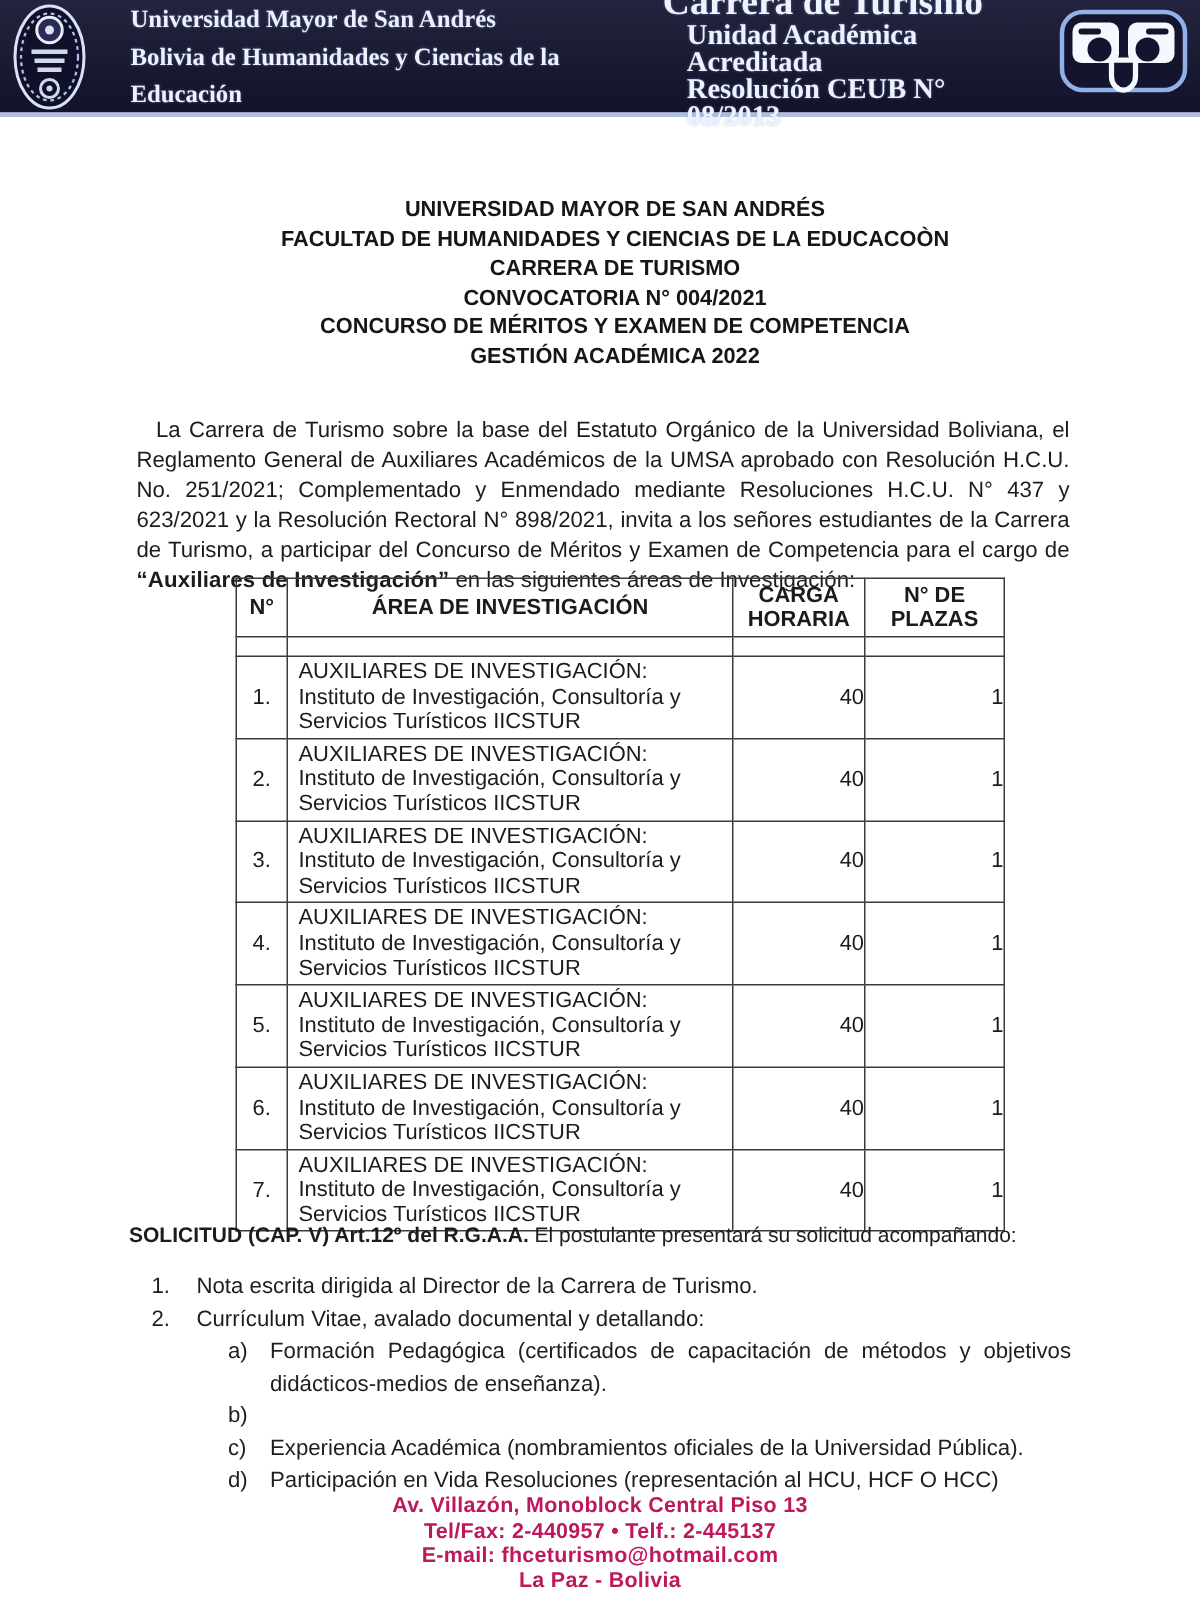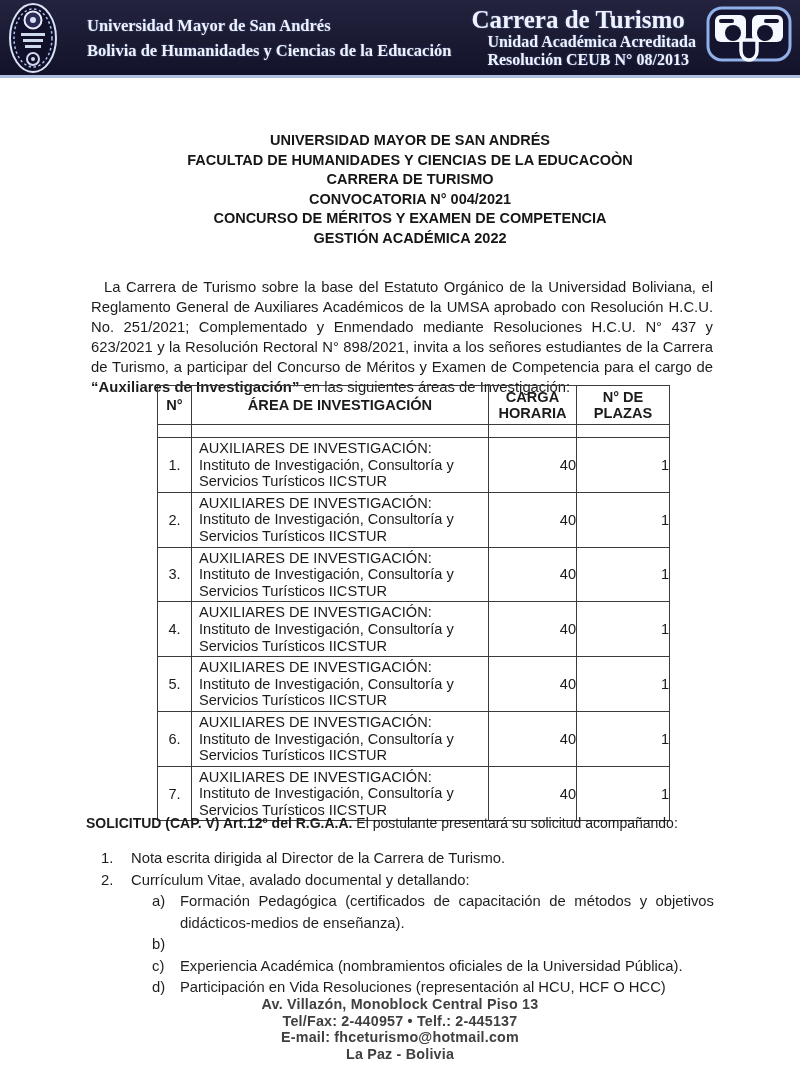--- a/index.html
+++ b/index.html
@@ -31,21 +31,21 @@
   .banner-right {
     margin-left:auto; display:flex; align-items:center;
   }
   .banner-right-text {
     font-family:"Liberation Serif", serif;
     font-weight:bold; color:#eef2fc;
     text-align:left; line-height:1;
     text-shadow:0 0 2px rgba(120,150,220,.55);
   }
   .banner-title { font-size:25px; line-height:27px; }
-  .banner-sub   { font-size:16px; line-height:18px;padding-left:16px; }
+  .banner-sub   { font-size:19px; line-height:18px;padding-left:16px; }
   .masks-logo { margin:0 8px 0 10px; flex:0 0 auto; }
 
   
   .title-block {
     position:absolute; top:131px; left:90px; width:640px;
     text-align:center; font-weight:bold;
     font-size:14.5px; line-height:19.5px; color:#161616;
   }
 
   
@@ -266,18 +266,18 @@
   <div class="sub-item">
     <span class="marker">c)</span>
     <span class="txt">Experiencia Académica (nombramientos oficiales de la Universidad Pública).</span>
   </div>
   <div class="sub-item">
     <span class="marker">d)</span>
     <span class="txt">Participación en Vida Resoluciones (representación al HCU, HCF O HCC)</span>
   </div>
 </div>
 
-<div class="footer" style="color:#404040;">
+<div class="footer" style="color:#be185d;">
   <div>Av. Villazón, Monoblock Central Piso 13</div>
   <div>Tel/Fax: 2-440957 • Telf.: 2-445137</div>
   <div>E-mail: fhceturismo@hotmail.com</div>
   <div>La Paz - Bolivia</div>
 </div>
 
 </body></html>

